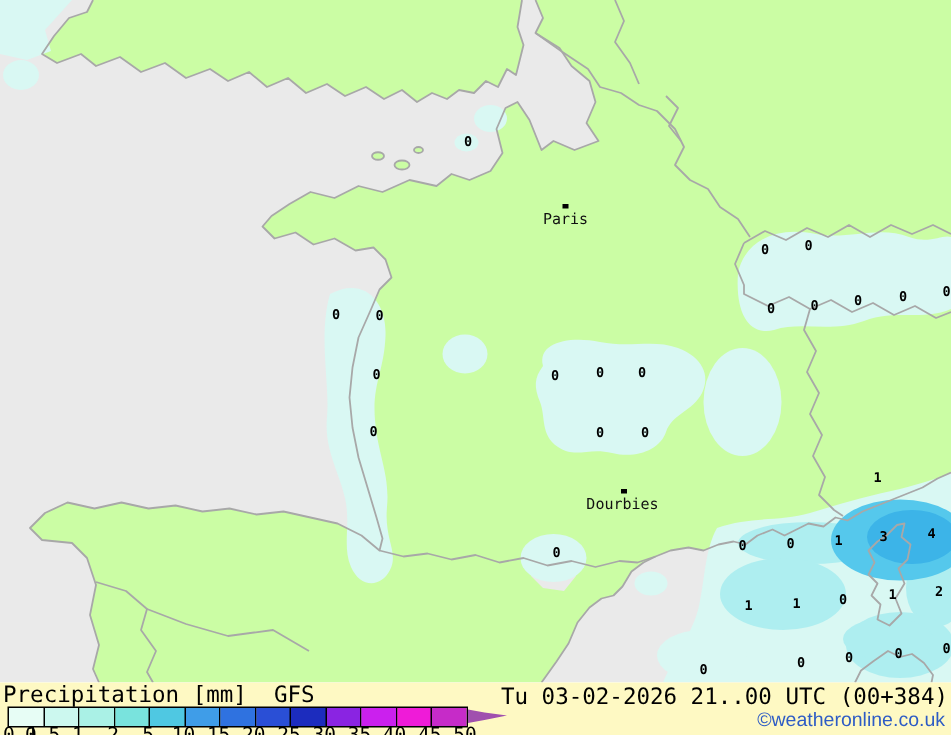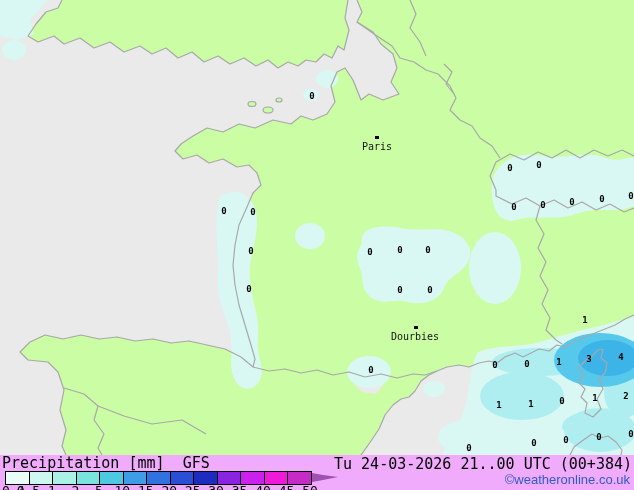--- a/index.html
+++ b/index.html
@@ -6,21 +6,21 @@
   .screen{position:relative;width:634px;height:490px;overflow:hidden;
           font-family:"DejaVu Sans Mono",monospace;background:#fff}
   .map-area{position:absolute;left:0;top:0;width:634px;height:455px}
   .map-area svg{display:block}
   .overlay{position:absolute;left:0;top:0;width:634px;height:455px;pointer-events:none}
   .vlabel{position:absolute;transform:translate(-50%,-50%);
           font:bold 9px "DejaVu Sans Mono",monospace;color:#000;line-height:9px}
   .city{position:absolute;transform:translate(-50%,-50%);
         font:10px "DejaVu Sans Mono",monospace;color:#111;line-height:10px;white-space:pre}
   .city-marker{position:absolute;width:4px;height:3px;background:#000}
-  .legend{position:absolute;left:0;top:455px;width:634px;height:35px;background:#f0abfc}
+  .legend{position:absolute;left:0;top:455px;width:634px;height:35px;background:#fef9c3}
   .legend-title{position:absolute;left:2px;top:-1px;font-size:15px;color:#000;white-space:pre}
   .bar{position:absolute;left:5px;top:16px;width:305px;height:12px;
        border:1px solid #000;display:flex;box-sizing:content-box}
   .bar .seg{flex:1 1 auto;border-right:1px solid #000}
   .bar .seg:last-child{border-right:none}
   .arrow{position:absolute;left:312px;top:16px}
   .ticks{position:absolute;left:0;top:0;width:634px;height:35px}
   .tick{position:absolute;top:28px;font-size:13px;transform:translateX(-50%);
         color:#000;white-space:pre}
   .runinfo{position:absolute;right:2px;top:0px;font-size:15px;color:#000;white-space:pre}
@@ -174,17 +174,17 @@
         <span class="tick" style="left: 145.76px;">15</span>
         <span class="tick" style="left: 169.22px;">20</span>
         <span class="tick" style="left: 192.68px;">25</span>
         <span class="tick" style="left: 216.14px;">30</span>
         <span class="tick" style="left: 239.6px;">35</span>
         <span class="tick" style="left: 263.06px;">40</span>
         <span class="tick" style="left: 286.52px;">45</span>
         <span class="tick" style="left: 309.98px;">50</span>
       </div>
 
-    <div class="runinfo">Tu 24-03-2026 21..00 UTC (00+384)</div>
+    <div class="runinfo">Tu 03-02-2026 21..00 UTC (00+384)</div>
     <div class="copyright">©weatheronline.co.uk</div>
   </div>
 
 </div>
 
 </body></html>

